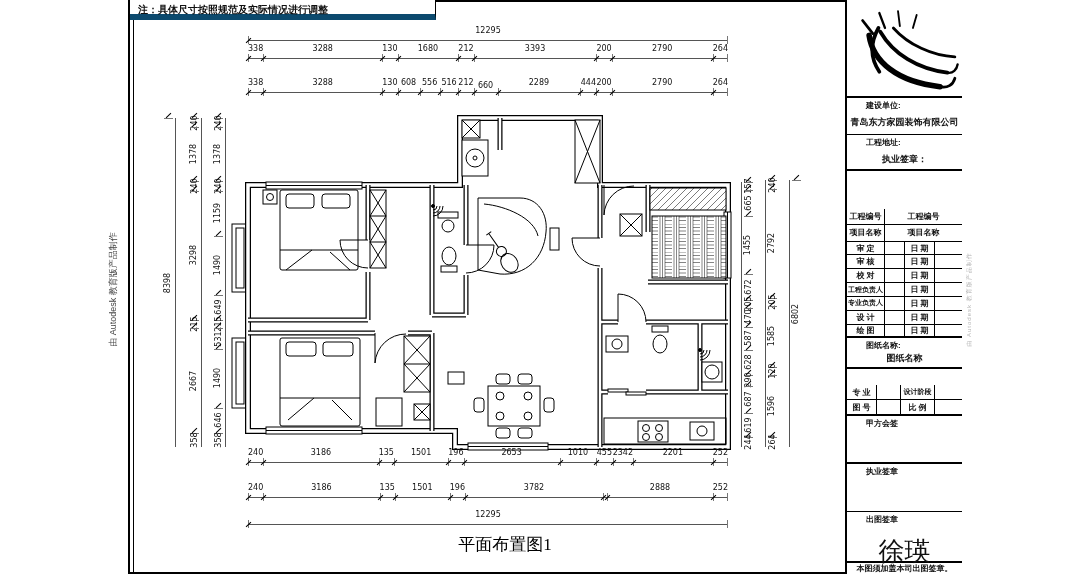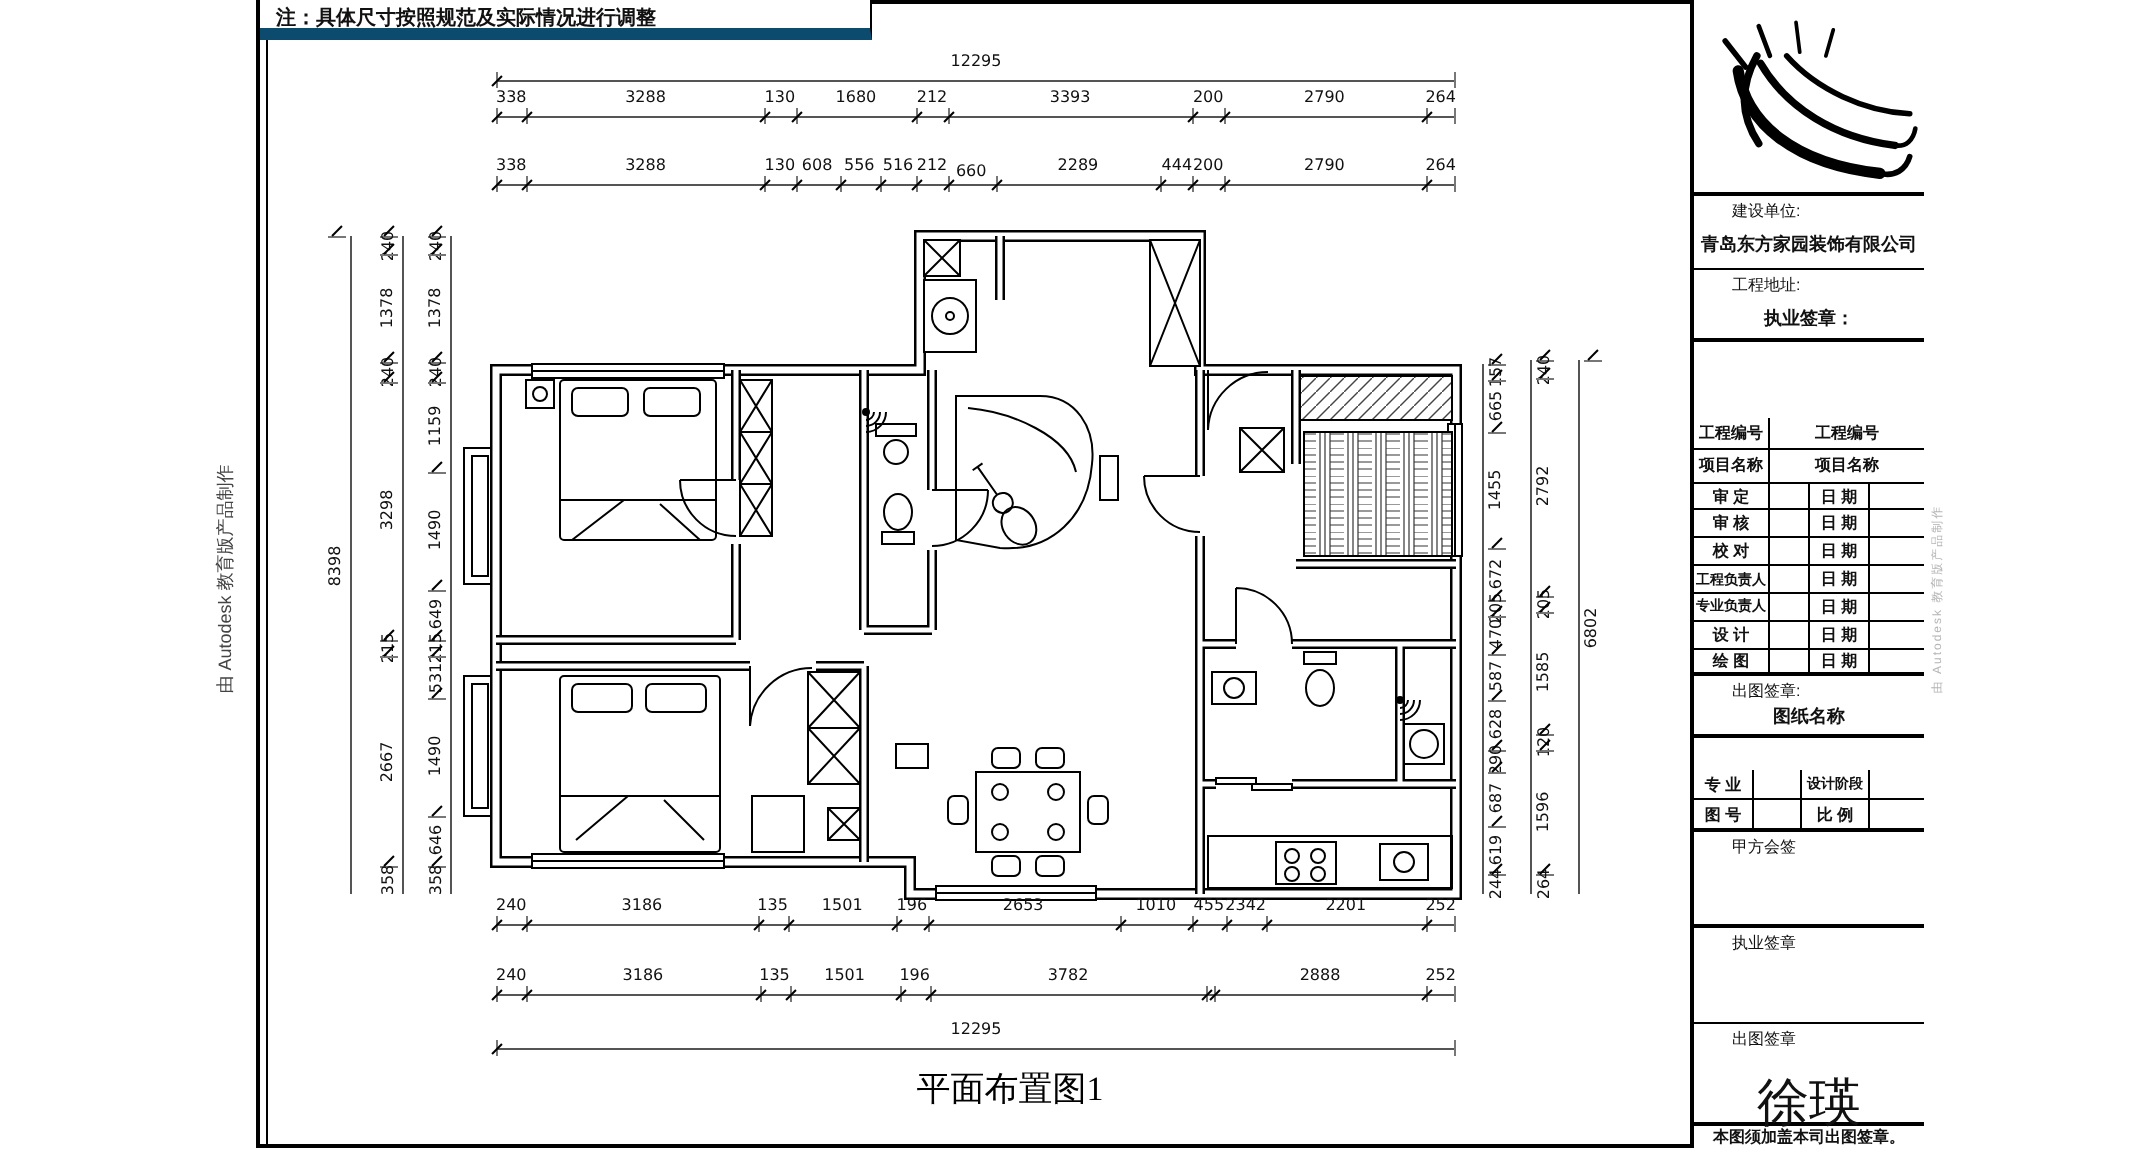--- a/index.html
+++ b/index.html
@@ -30,21 +30,21 @@
   .dim-v .lab{transform:rotate(-90deg);}
   
   .caption{position:absolute;left:405px;top:533px;width:200px;text-align:center;font-family:"Liberation Serif","DejaVu Serif",serif;
            font-size:17px;color:#000;}
   
   .tb{position:absolute;left:845px;top:0;width:117px;height:574px;border-left:2px solid #000;box-sizing:border-box;
       display:flex;flex-direction:column;background:#fff;font-size:8px;}
   .tb *{box-sizing:border-box;}
   .tb .cell{border-bottom:1px solid #000;position:relative;}
   .tb .thick{border-bottom-width:2px;}
-  .tb .sec-label{position:absolute;left:3px;top:2px;font-size:8px;font-weight:400;padding-left:16px;}
+  .tb .sec-label{position:absolute;left:3px;top:2px;font-size:8px;font-weight:700;padding-left:16px;}
   .tb .center-val{position:absolute;left:0;right:0;text-align:center;font-weight:600;}
   .tb .logo{height:103px;display:flex;align-items:center;justify-content:center;}
   .tb .row{display:flex;align-items:stretch;}
   .tb .c{border-right:1px solid #000;display:flex;align-items:center;justify-content:center;font-weight:600;}
   .tb .c:last-child{border-right:none;}
   .tb .sig{font-family:"Liberation Serif","DejaVu Serif",serif;font-size:26px;text-align:center;}
   .tb .footer{display:flex;align-items:center;justify-content:center;font-weight:bold;font-size:8px;}
   svg{display:block;}
 </style>
 </head>
@@ -573,21 +573,21 @@
       <div class="c" style="width:30px;">日 期</div>
       <div class="c" style="flex:1;"></div>
     </div>
     <div class="cell thick row" style="height:15px;">
       <div class="c" style="width:38px;">绘 图</div>
       <div class="c" style="width:20px;"></div>
       <div class="c" style="width:30px;">日 期</div>
       <div class="c" style="flex:1;"></div>
     </div>
     <div class="cell thick" style="height:33px;">
-      <span class="sec-label">出图签章:</span>
+      <span class="sec-label">图纸名称:</span>
       <span class="center-val" style="top:14px;font-size:9px;">图纸名称</span>
     </div>
     <div class="cell row" style="height:17px;margin-top:16px;">
       <div class="c" style="width:30px;">专 业</div>
       <div class="c" style="width:24px;"></div>
       <div class="c" style="width:34px;font-size:7px;">设计阶段</div>
       <div class="c" style="flex:1;"></div>
     </div>
     <div class="cell thick row" style="height:17px;">
       <div class="c" style="width:30px;">图 号</div>

